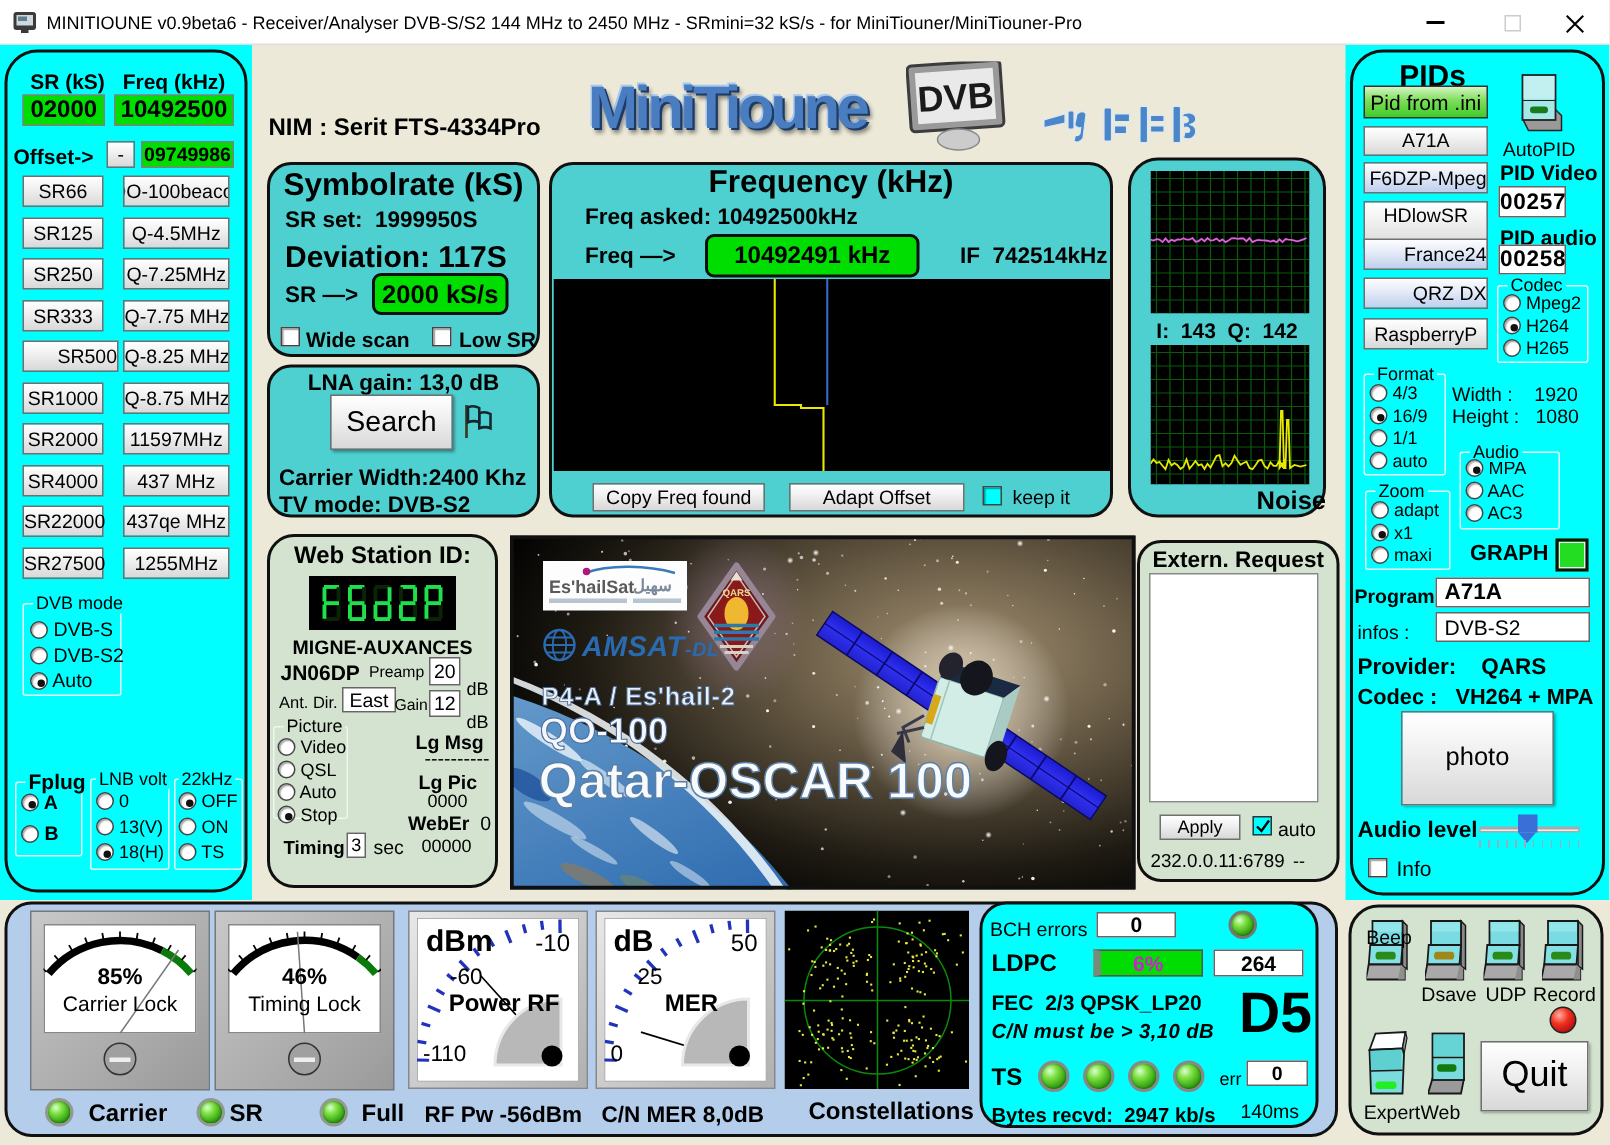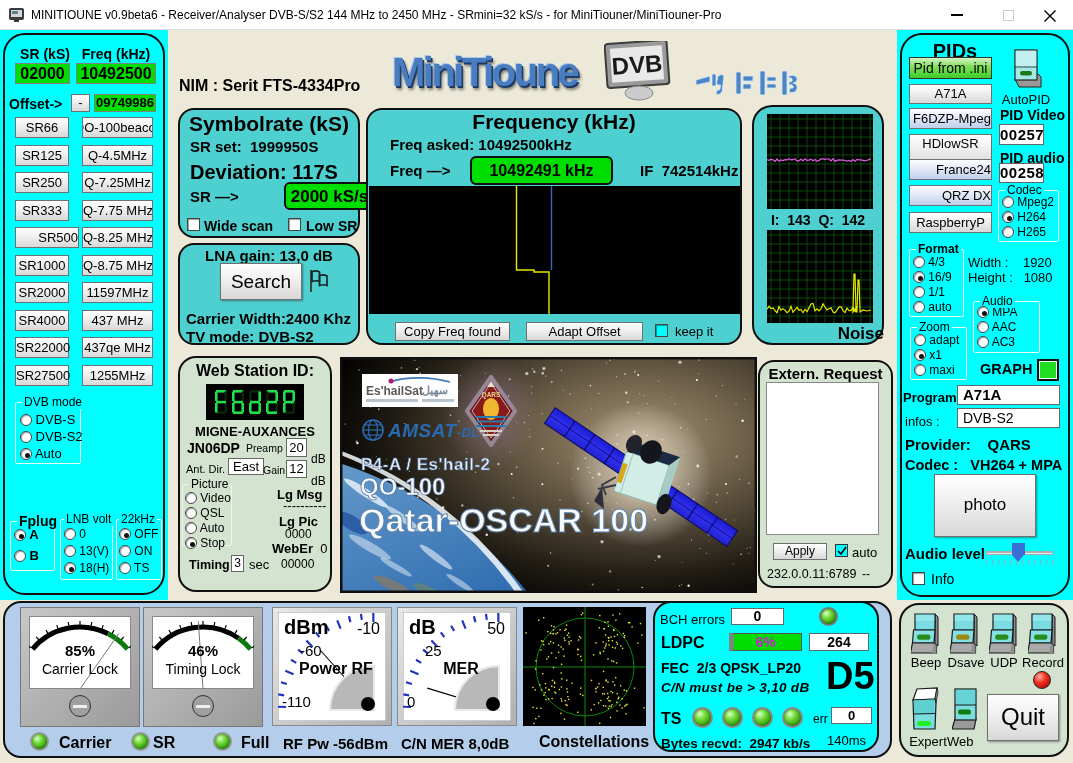--- a/index.html
+++ b/index.html
@@ -125,21 +125,21 @@
 </svg>
 </div>
 
 <div id="middle">
 
 <div class="abs tq" style="left:178px;top:108px;width:182px;height:130px;"></div>
 <div class="abs b" style="left:178px;top:112px;width:182px;text-align:center;font-size:21px;">Symbolrate (kS)</div>
 <div class="abs b" style="left:190px;top:138px;font-size:15px;">SR set:&nbsp; 1999950S</div>
 <div class="abs b" style="left:190px;top:161px;font-size:20px;">Deviation: 117S</div>
 <div class="abs b" style="left:190px;top:188px;font-size:15px;">SR —&gt;</div>
-<div class="abs greenbox" style="left:248px;top:182px;width:91px;height:28px;font-size:17px;line-height:26px;border:2px solid #101010;border-radius:6px;margin-left:36px;">2000 kS/s</div>
+<div class="abs greenbox" style="left:248px;top:182px;width:91px;height:28px;font-size:17px;line-height:26px;border:2px solid #101010;border-radius:6px;">2000 kS/s</div>
 <div class="abs chk" style="left:187px;top:218px;"></div>
 <div class="abs b" style="left:204px;top:218px;font-size:14px;">Wide scan</div>
 <div class="abs chk" style="left:288px;top:218px;"></div>
 <div class="abs b" style="left:306px;top:218px;font-size:14px;">Low SR</div>
 
 <div class="abs tq" style="left:178px;top:243px;width:182px;height:102px;"></div>
 <div class="abs b" style="left:178px;top:247px;width:182px;text-align:center;font-size:15px;">LNA gain: 13,0 dB</div>
 <div class="abs btn" style="left:220px;top:263px;width:82px;height:37px;font-size:19px;line-height:35px;box-shadow:1px 1px 2px rgba(0,0,0,.4);">Search</div>
 <svg class="abs" style="left:309px;top:269px;" width="22" height="24" viewBox="0 0 22 24">
  <line x1="2" y1="1" x2="2" y2="23" stroke="#3a3a20" stroke-width="1.8"></line>
@@ -251,21 +251,21 @@
 <div class="abs whitebox b" style="left:999px;top:124px;width:45px;height:21px;font-size:15px;line-height:19px;letter-spacing:0.5px;">00257</div>
 <div class="abs b" style="left:1000px;top:150px;font-size:14px;">PID audio</div>
 <div class="abs whitebox b" style="left:999px;top:163px;width:45px;height:20px;font-size:15px;line-height:18px;letter-spacing:0.5px;">00258</div>
 <div class="abs gb" style="left:998px;top:190px;width:61px;height:52px;">
  <span class="gbl cyanbg" style="font-size:12px;">Codec</span>
  <div style="margin:4px 0 0 3px;font-size:12px;"><span class="radio"></span> Mpeg2</div>
  <div style="margin:0 0 0 3px;font-size:12px;"><span class="radio sel"></span> H264</div>
  <div style="margin:0 0 0 3px;font-size:12px;"><span class="radio"></span> H265</div>
 </div>
 <div class="abs gb" style="left:909px;top:249px;width:55px;height:68px;">
- <span class="gbl cyanbg" style="font-size:12px;font-weight:bold;">Format</span>
+ <span class="gbl cyanbg" style="font-size:12px;">Format</span>
  <div style="margin:5px 0 0 3px;font-size:12px;"><span class="radio"></span> 4/3</div>
  <div style="margin:0 0 0 3px;font-size:12px;"><span class="radio sel"></span> 16/9</div>
  <div style="margin:0 0 0 3px;font-size:12px;"><span class="radio"></span> 1/1</div>
  <div style="margin:0 0 0 3px;font-size:12px;"><span class="radio"></span> auto</div>
 </div>
 <div class="abs" style="left:968px;top:255px;font-size:13px;">Width :&nbsp;&nbsp;&nbsp; 1920</div>
 <div class="abs" style="left:968px;top:270px;font-size:13px;">Height :&nbsp;&nbsp; 1080</div>
 <div class="abs gb" style="left:973px;top:301px;width:67px;height:52px;">
  <span class="gbl cyanbg" style="font-size:12px;">Audio</span>
  <div style="margin:3px 0 0 3px;font-size:12px;"><span class="radio sel"></span> MPA</div>
@@ -1096,21 +1096,21 @@
 </svg>
 <svg class="abs" style="left:1028px;top:611px;" width="30" height="45" viewBox="0 0 30 45">
  <path d="M24 3 L27 6 L27 35 L24 33 Z" fill="#8a8a8a" stroke="#181818" stroke-width="1"></path>
  <path d="M4 3 L24 3 L24 19 L4 19 Z" fill="#7adce2" stroke="#181818" stroke-width="1.2"></path>
  <path d="M4.8 3.8 L23.2 3.8 L23.2 10 L4.8 10 Z" fill="#92e6ea"></path>
  <path d="M2.5 19 L24 19 L23 32 L1.5 32 Z" fill="#84e0e4" stroke="#181818" stroke-width="1.2"></path>
  <path d="M8 23.5 h9.5 q2 0 2 2.6 q0 2.6 -2 2.6 H8 q-2 0 -2 -2.6 q0 -2.6 2 -2.6 z" fill="#2a8a1a"></path>
  <path d="M1.5 32 L23 32 L25.5 34.5 L25.5 42 L-0.5 42 Z" fill="#a9a9a9" stroke="#181818" stroke-width="1.2"></path>
  <path d="M23 32 L25.5 34.5 L25.5 42 L21 42 Z" fill="#8f8f8f"></path>
 </svg>
-<div class="abs" style="left:906px;top:655px;width:40px;text-align:center;font-size:13px;">Beep</div>
+<div class="abs" style="left:906px;top:617px;width:40px;text-align:center;font-size:13px;">Beep</div>
 <div class="abs" style="left:944px;top:655px;width:44px;text-align:center;font-size:13px;">Dsave</div>
 <div class="abs" style="left:985px;top:655px;width:38px;text-align:center;font-size:13px;">UDP</div>
 <div class="abs" style="left:1020px;top:655px;width:46px;text-align:center;font-size:13px;">Record</div>
 <div class="abs" style="left:1033px;top:671px;width:18px;height:18px;border-radius:50%;background:radial-gradient(circle at 35% 30%, #ffb0a0 0%, #f03020 40%, #b01010 80%, #700808 100%);border:1.5px solid #222;"></div>
 <svg class="abs" style="left:910px;top:686px;" width="30" height="46" viewBox="0 0 30 46">
  <path d="M3 14 L7 3 L27 2 L25 13 Z" fill="#fff" stroke="#181818" stroke-width="1.2"></path>
  <path d="M25 13 L27 2 L28 6 L26 17 Z" fill="#9a9a9a" stroke="#181818" stroke-width="0.8"></path>
  <path d="M3 14 L25 13 L26 17 L25 43 L4 43 Z" fill="#7adcdc" stroke="#181818" stroke-width="1.2"></path>
  <path d="M3.8 14.6 L24.4 13.6 L24 27 L4 27.5 Z" fill="#5fd0d0"></path>
  <line x1="4" y1="28" x2="25" y2="27.5" stroke="#181818" stroke-width="1"></line>

